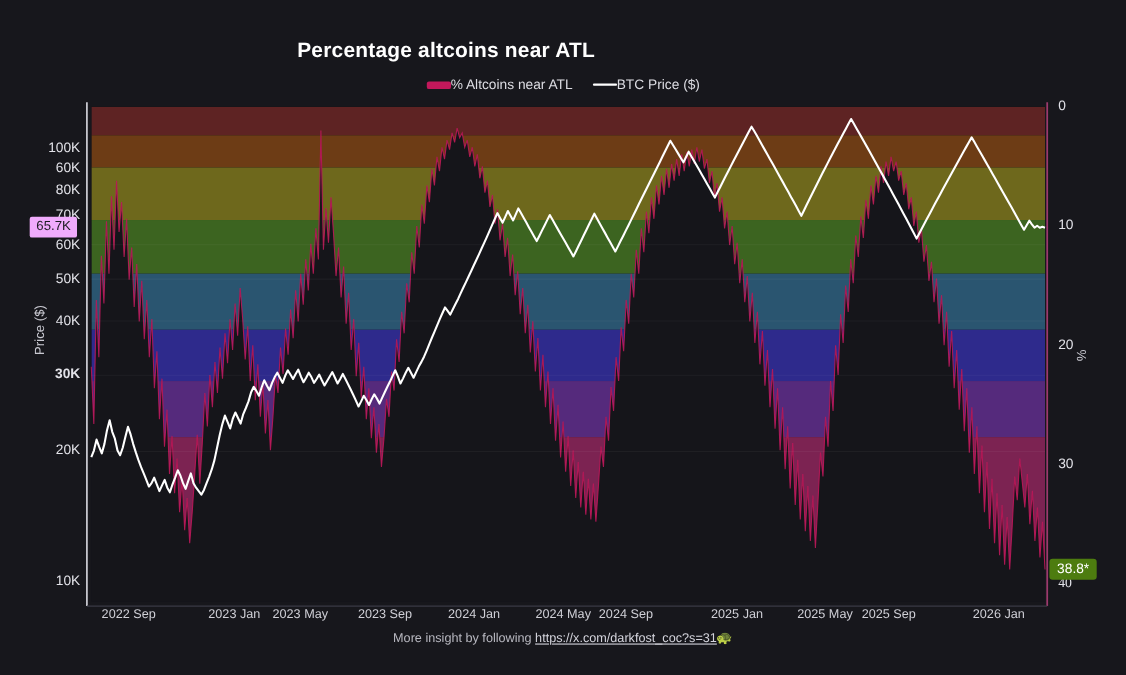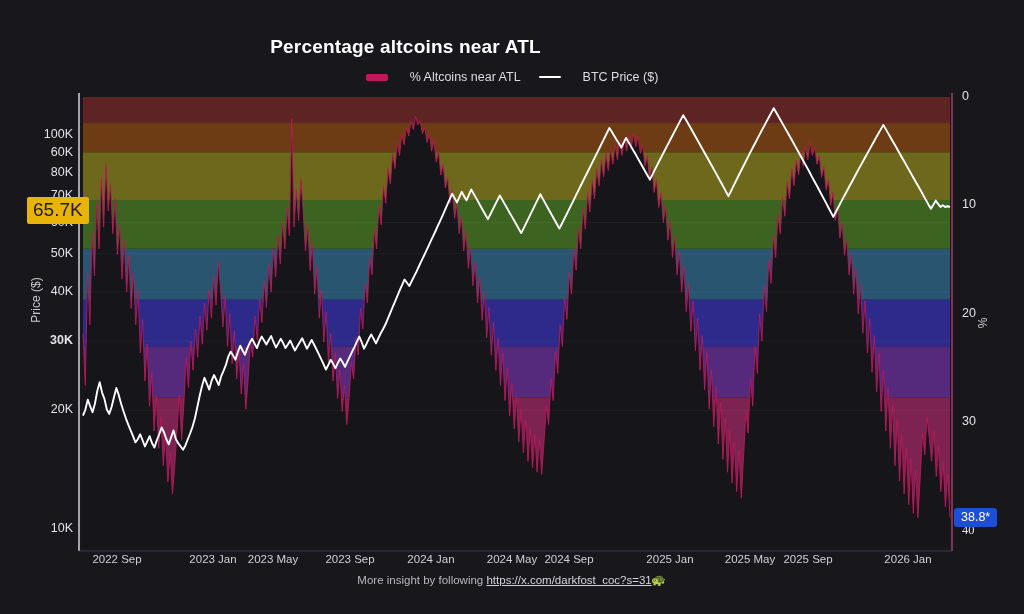--- a/index.html
+++ b/index.html
@@ -12,21 +12,21 @@
 
   
   #chart-title{
     position:absolute;left:0;top:36px;width:811px;text-align:center;
     color:#ffffff;font-size:19px;font-weight:bold;letter-spacing:.2px;
   }
   #legend{
     position:absolute;left:0;top:70px;width:1024px;
     display:flex;justify-content:center;align-items:center;gap:18px;
   }
-  .legend-item{display:flex;align-items:center;gap:22px;}
+  .legend-item{display:flex;align-items:center;gap:0;}
   .legend-item span.lbl{color:#dcdce2;font-size:12.5px;}
   .swatch-area{width:22px;height:7px;border-radius:2px;background:#c2185b;}
   .swatch-line{width:22px;height:2px;background:#ffffff;border-radius:1px;}
 
   
   #ylabel-left{
     position:absolute;left:13px;top:300px;transform:translateY(-50%) rotate(-90deg);
     transform-origin:center;color:#c9c9d1;font-size:12px;white-space:nowrap;
   }
   #ylabel-right{
@@ -45,26 +45,26 @@
   }
   #ticks-right{position:absolute;left:962px;top:0;width:62px;height:614px;}
   #ticks-x{position:absolute;left:0;top:553px;width:924px;height:22px;}
   .tick-x{
     position:absolute;color:#cfcfd6;font-size:11.5px;
     transform:translateX(-50%);white-space:nowrap;
   }
 
   
   #badge-price{
-    position:absolute;background:#eab308;color:#1c1c22;
-    font-size:19px;font-weight:500;padding:2px 6px 3px 6px;border-radius:2px;
+    position:absolute;background:#f0abfc;color:#1c1c22;
+    font-size:12px;font-weight:500;padding:2px 6px 3px 6px;border-radius:2px;
     left:27px;top:216px;line-height:1.15;
   }
   #badge-pct{
-    position:absolute;background:#1d4ed8;color:#ffffff;
+    position:absolute;background:#4d7c0f;color:#ffffff;
     font-size:12.5px;font-weight:500;padding:2px 7px 3px 7px;border-radius:3px;
     left:954px;top:474px;line-height:1.15;
   }
 
   
   #footer{
     position:absolute;left:0;top:573px;width:1024px;text-align:center;
     color:#b8b8c0;font-size:11.5px;
   }
   #footer .link{color:#d4d4dc;text-decoration:underline;}

